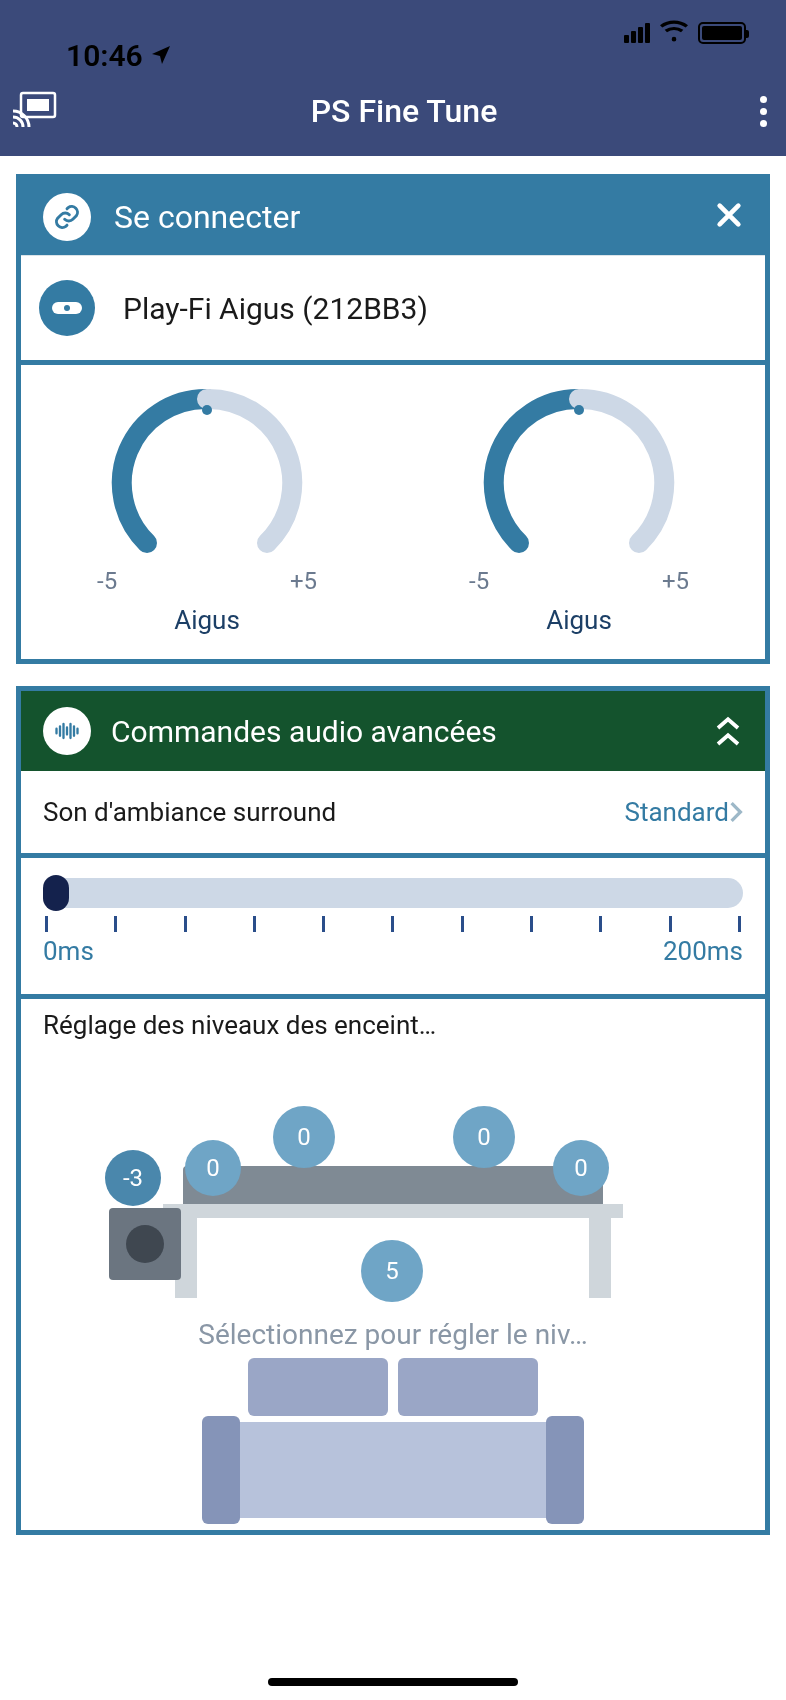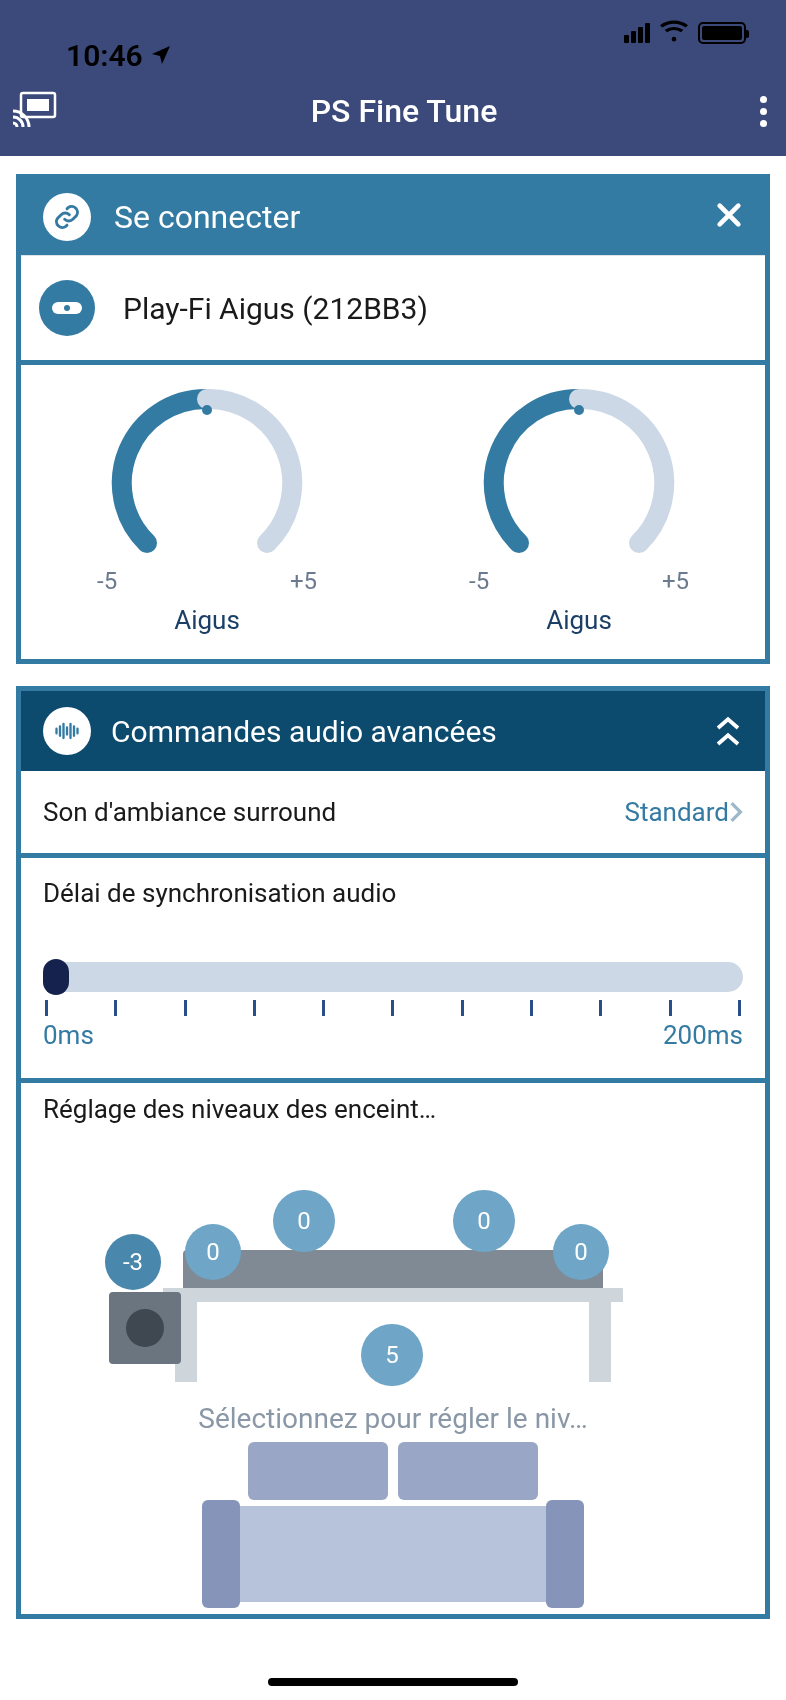--- a/index.html
+++ b/index.html
@@ -120,21 +120,21 @@
   }
   .dial-labels {
     width: 220px; display:flex; justify-content:space-between;
     color:#6b7a8f; font-size:24px; margin-top: -16px;
   }
   .dial-name { color:#1c3f66; font-size:26px; margin-top:10px; }
 
   
   .adv-card { border:5px solid #347ba3; margin-top:22px; background:#fff; }
   .adv-header {
-    background:#0c4a6e; color:#fff; display:flex; align-items:center;
+    background:#14532d; color:#fff; display:flex; align-items:center;
     padding:16px 22px; gap:20px; min-height:80px;
   }
   .adv-header .title { font-size:30px; flex:1; }
   .chevrons { display:flex; flex-direction:column; gap:-4px; align-items:center; }
   .chevrons svg { width:30px; height:16px; stroke:#fff; stroke-width:3; fill:none; }
 
   .row {
     display:flex; justify-content:space-between; align-items:center;
     padding: 26px 22px; font-size:26px; color:#1a1a1a;
   }
@@ -346,21 +346,20 @@
         <span>Standard</span>
         <svg viewBox="0 0 12 20">
             <path d="M2 2l8 8-8 8"></path>
           </svg>
       </span>
     </div>
 
     <div class="divider"></div>
 
     <div class="slider-block">
-      <div class="slider-title">Délai de synchronisation audio</div>
       <div class="slider-track">
         <div class="slider-thumb"></div>
       </div>
       <div class="ticks">
         <span></span>
           <span></span>
           <span></span>
           <span></span>
           <span></span>
         <span></span>

